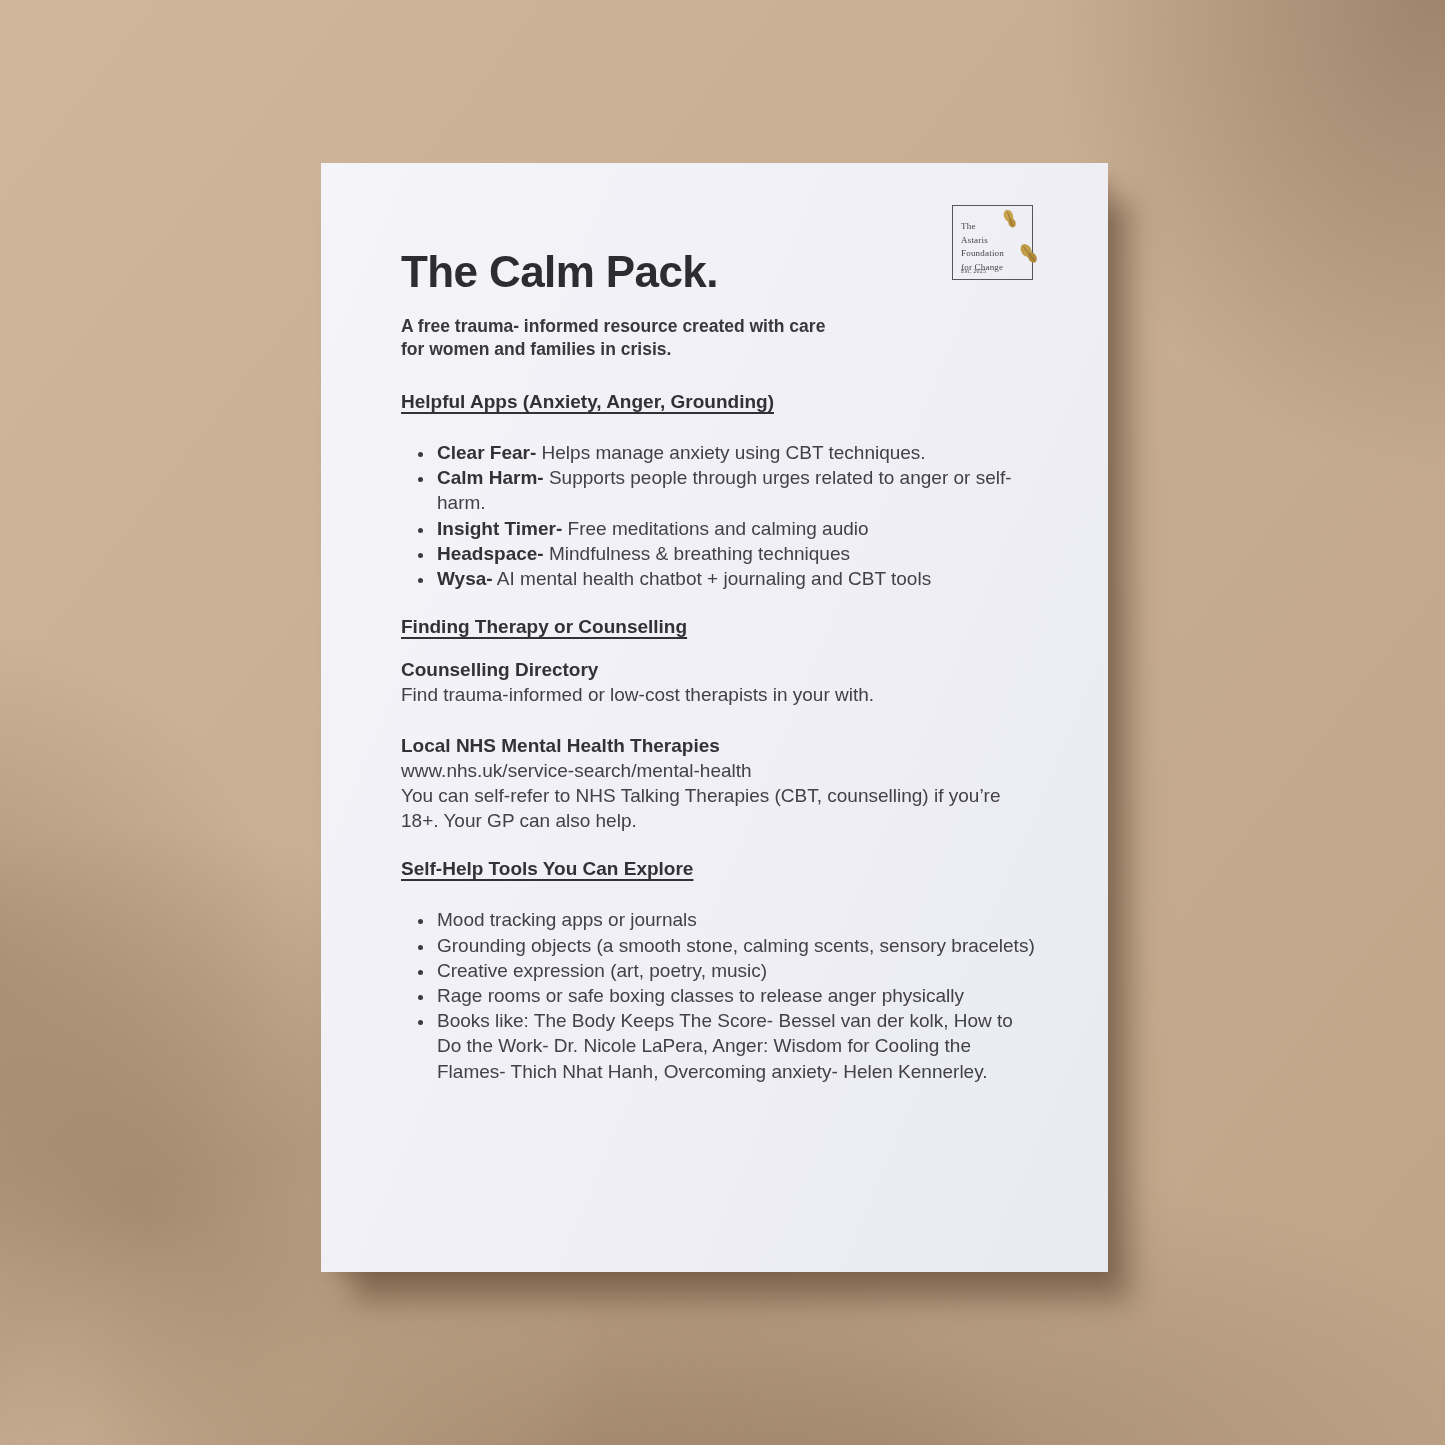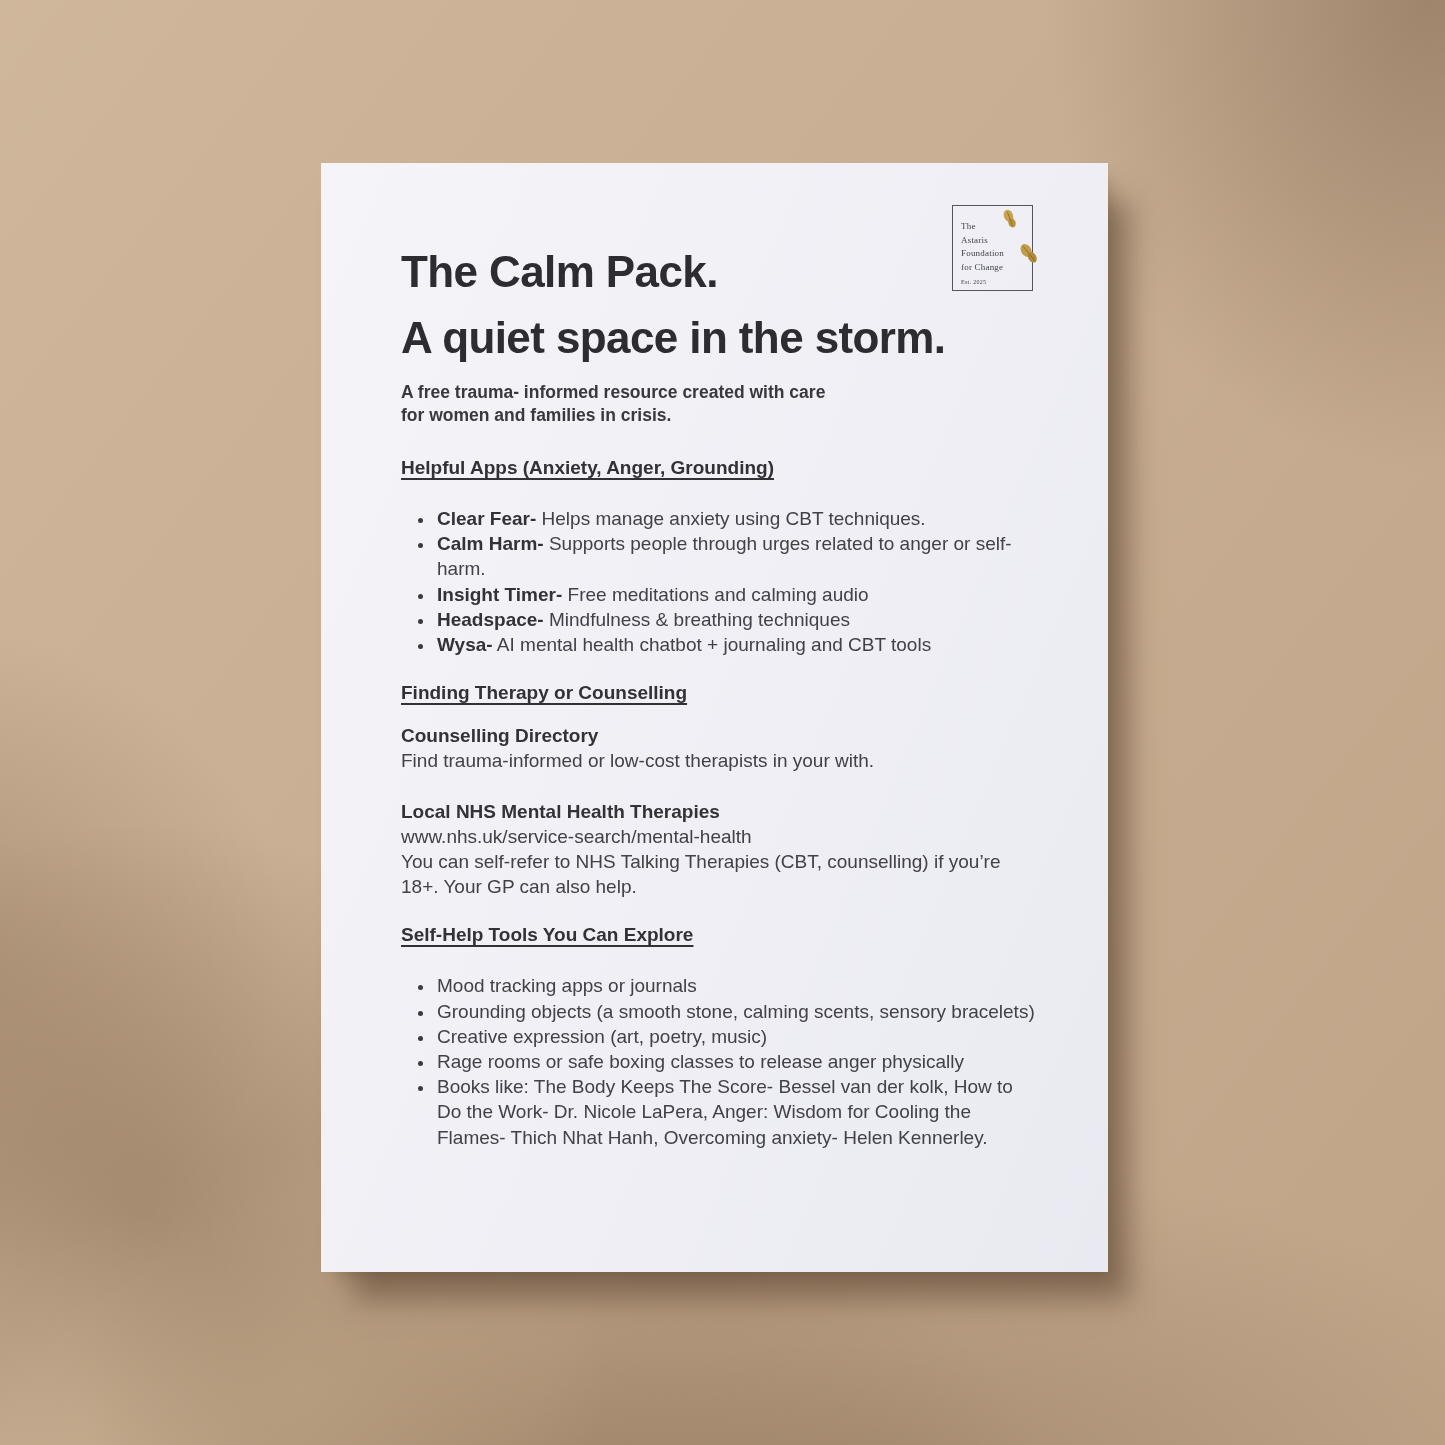--- a/index.html
+++ b/index.html
@@ -26,21 +26,21 @@
     position:absolute; left:321px; top:163px; width:787px; height:1109px;
     background:linear-gradient(113deg, #f4f4f9 0%, #efeff5 55%, #e9eaf1 100%);
     box-shadow: 27px 33px 26px -5px rgba(86,61,41,0.50),
                 8px 10px 14px -6px rgba(86,61,41,0.28);
     padding:0 68px 0 80px;
     color:#3f3f45;
   }
 
   
   .logo {
-    position:absolute; left:631px; top:42px; width:81px; height:86px;
+    position:absolute; left:631px; top:42px; width:81px; height:75px;
     border:1.5px solid #55555b;
     font-family:"Liberation Serif", serif;
     color:#42444d;
     background:transparent;
     padding-left:44px;
   }
   .logo-name { position:absolute; left:8px; top:14px; font-size:9px; line-height:13.5px; letter-spacing:0.2px; }
   .logo-name span { display:block; }
   .logo-est { position:absolute; left:8px; bottom:5px; font-size:6px; letter-spacing:0.3px; }
   .butterfly { position:absolute; }
@@ -102,21 +102,20 @@
       <div class="logo-name">
         <span>The</span>
         <span>Astaris Foundation</span>
         <span>for Change</span>
       </div>
       <div class="logo-est">Est. 2025</div>
     </div>
 
     <h1 class="title">
       <span>The Calm Pack.</span>
-      <span>A quiet space in the storm.</span>
     </h1>
 
     <p class="subtitle">
       <span>A free trauma- informed resource created with care</span>
       <span>for women and families in crisis.</span>
     </p>
 
     <div id="sections">
         <div class="section-heading">Helpful Apps (Anxiety, Anger, Grounding)</div>
         <ul class="bullet-list">

